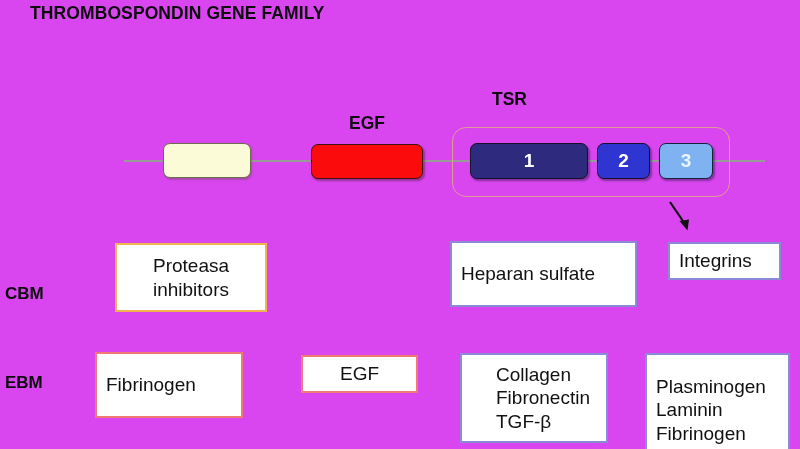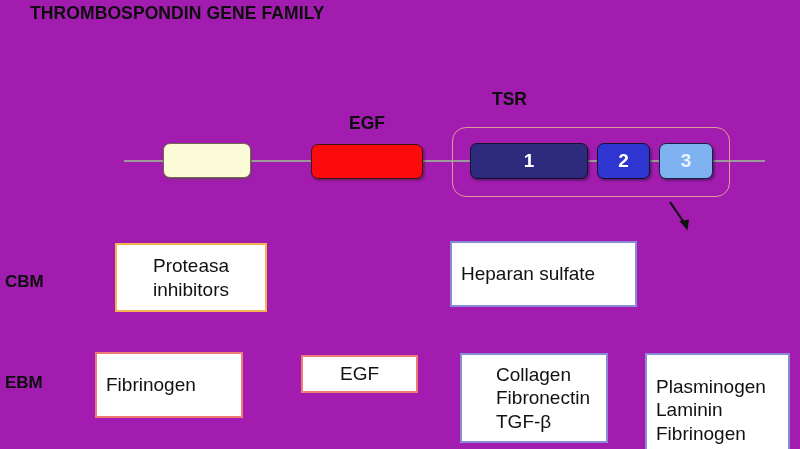--- a/index.html
+++ b/index.html
@@ -8,21 +8,21 @@
     background: #ffffff;
   }
   body {
     font-family: "Liberation Sans", sans-serif;
     -webkit-font-smoothing: antialiased;
   }
   #canvas {
     position: relative;
     width: 800px;
     height: 449px;
-    background: #a21caf;
+    background: #d946ef;
     overflow: hidden;
   }
 
   
   #title {
     position: absolute;
     left: 30px;
     top: 3px;
     font-size: 17.5px;
     font-weight: bold;
@@ -123,21 +123,21 @@
 
   
   .row-label {
     position: absolute;
     left: 5px;
     font-size: 17px;
     font-weight: bold;
     color: #0d0d0d;
     white-space: nowrap;
   }
-  #cbm-label { top: 272px; }
+  #cbm-label { top: 284px; }
   #ebm-label { top: 373px; }
 
   
   .ligand-box {
     position: absolute;
     box-sizing: border-box;
     background: #ffffff;
     display: flex;
     flex-direction: column;
     justify-content: center;
@@ -192,20 +192,23 @@
 
   <div class="ligand-box b-orange centered" id="cbm-protease">
     <span class="line">Proteasa</span>
     <span class="line">inhibitors</span>
   </div>
 
   <div class="ligand-box b-purple lefted" id="cbm-heparan">
     <span class="line">Heparan sulfate</span>
   </div>
 
+  <div class="ligand-box b-purple lefted" id="cbm-integrins">
+    <span class="line">Integrins</span>
+  </div>
 
   <div class="row-label" id="ebm-label">EBM</div>
 
   <div class="ligand-box b-red lefted" id="ebm-decorin">
     <span class="line">Fibrinogen</span>
   </div>
 
   <div class="ligand-box b-red centered" id="ebm-egf">
     <span class="line">EGF</span>
   </div>

